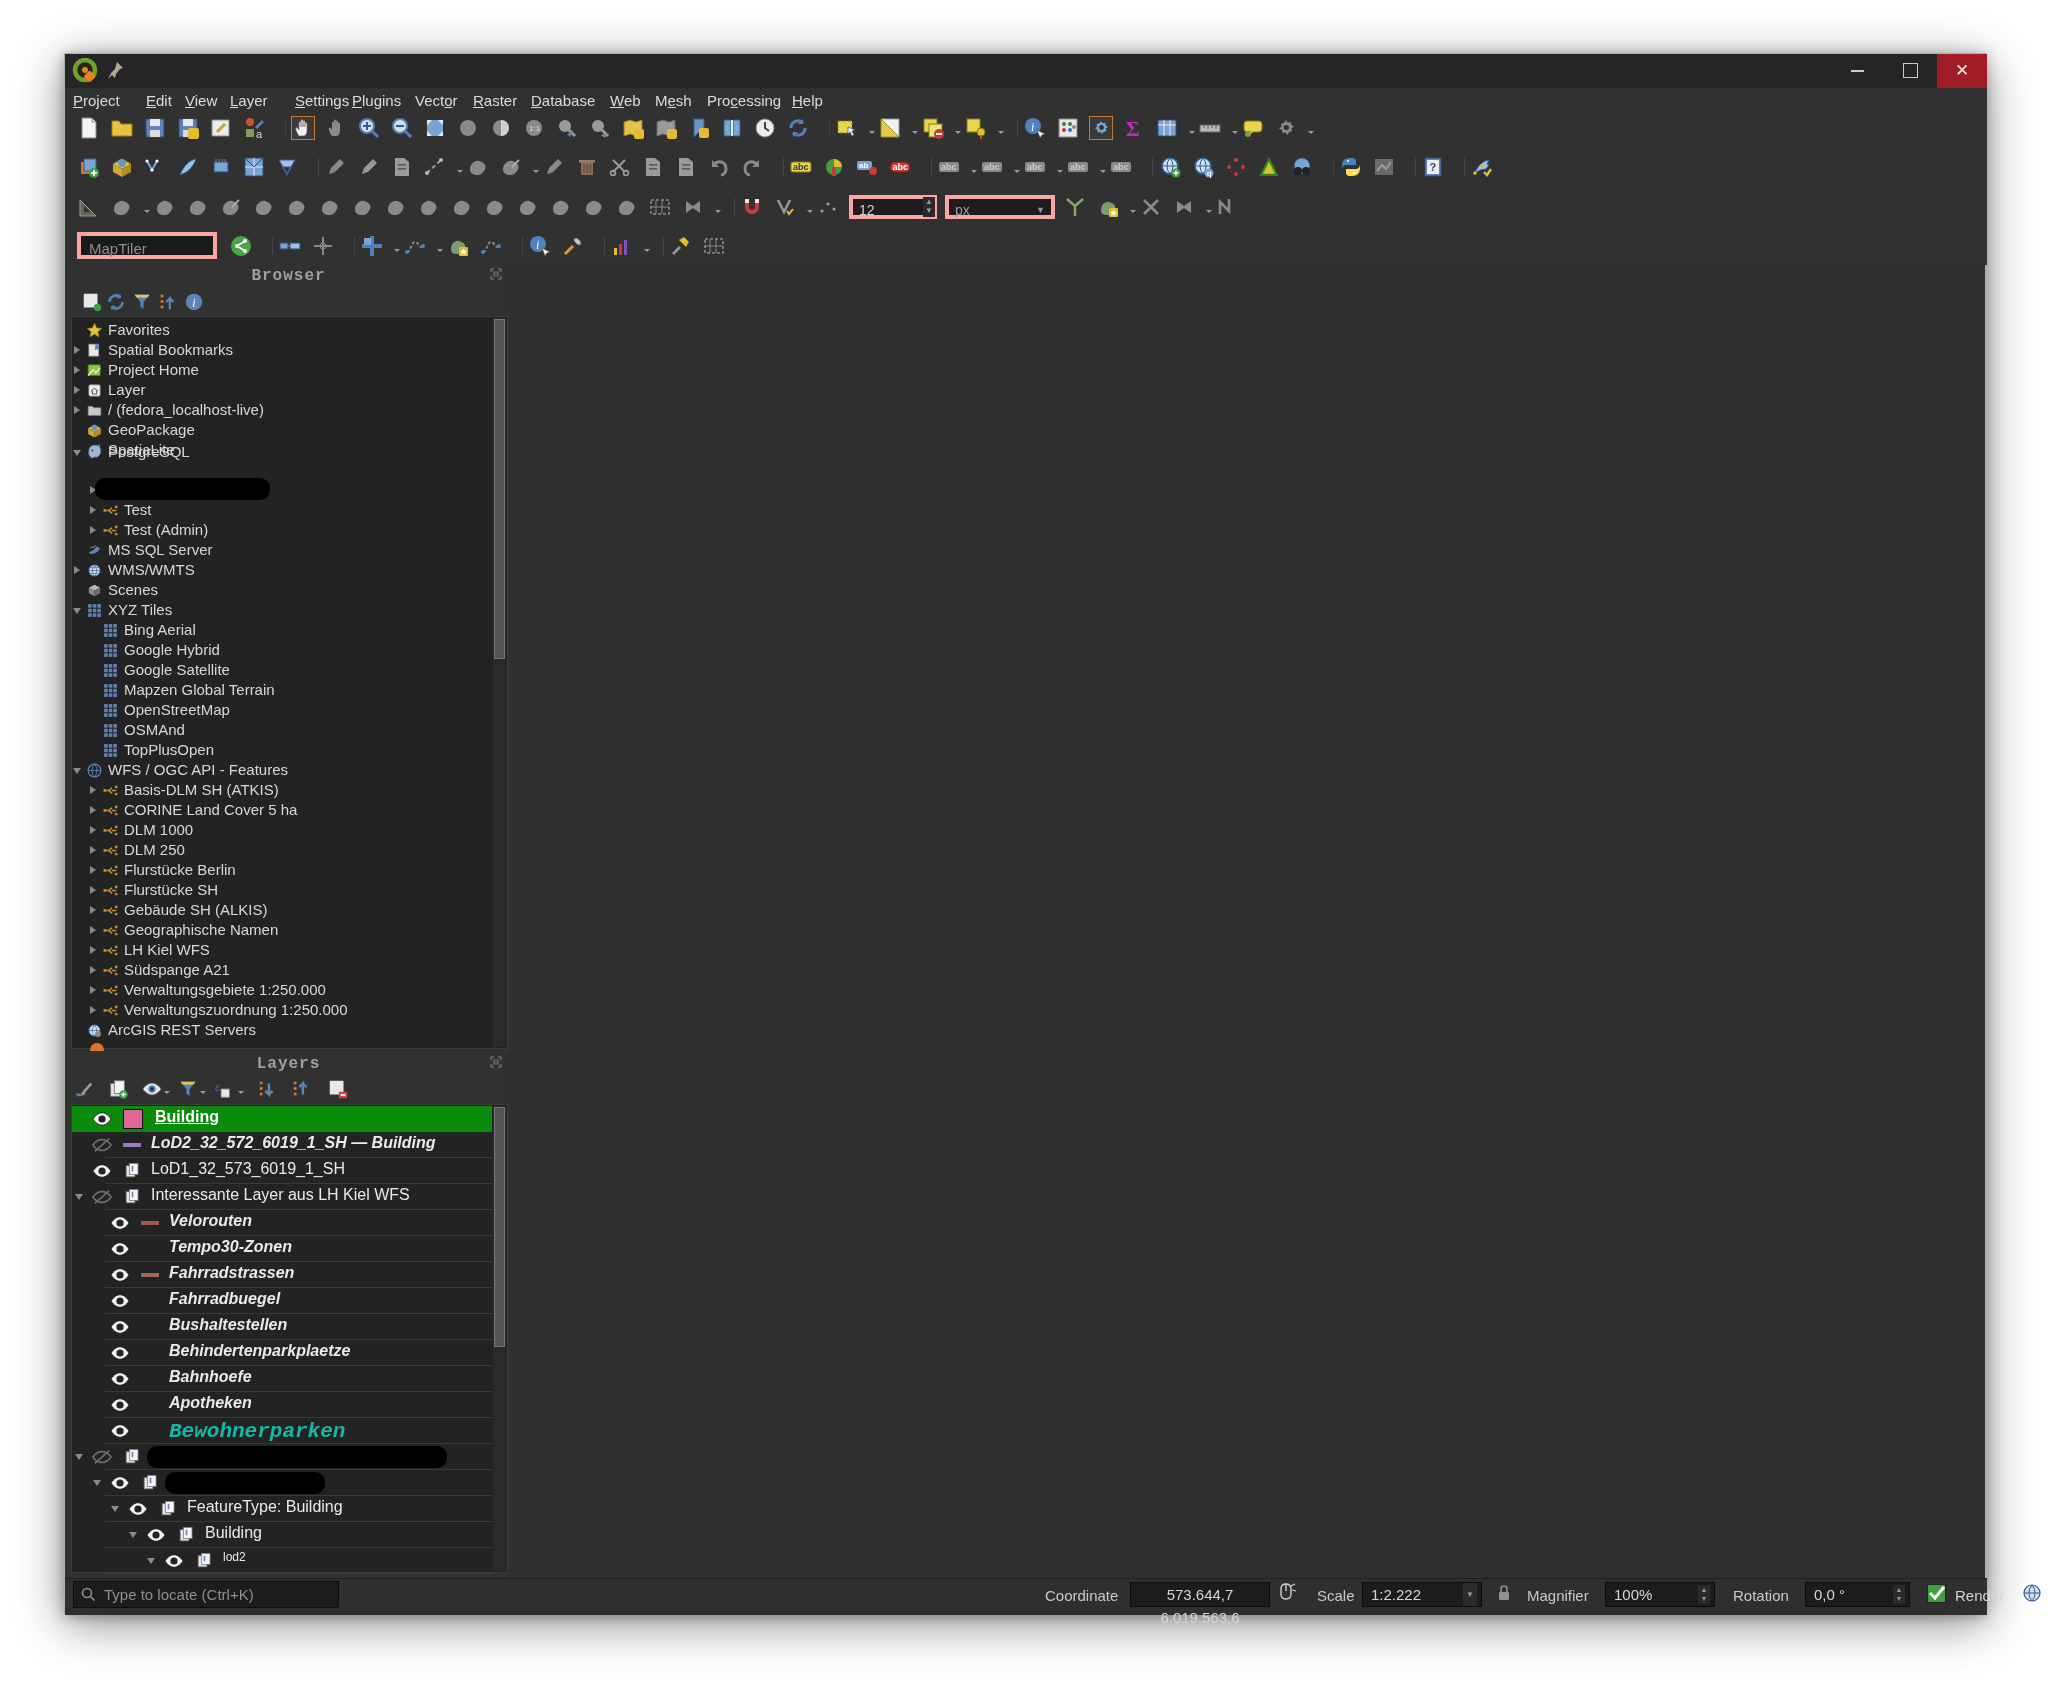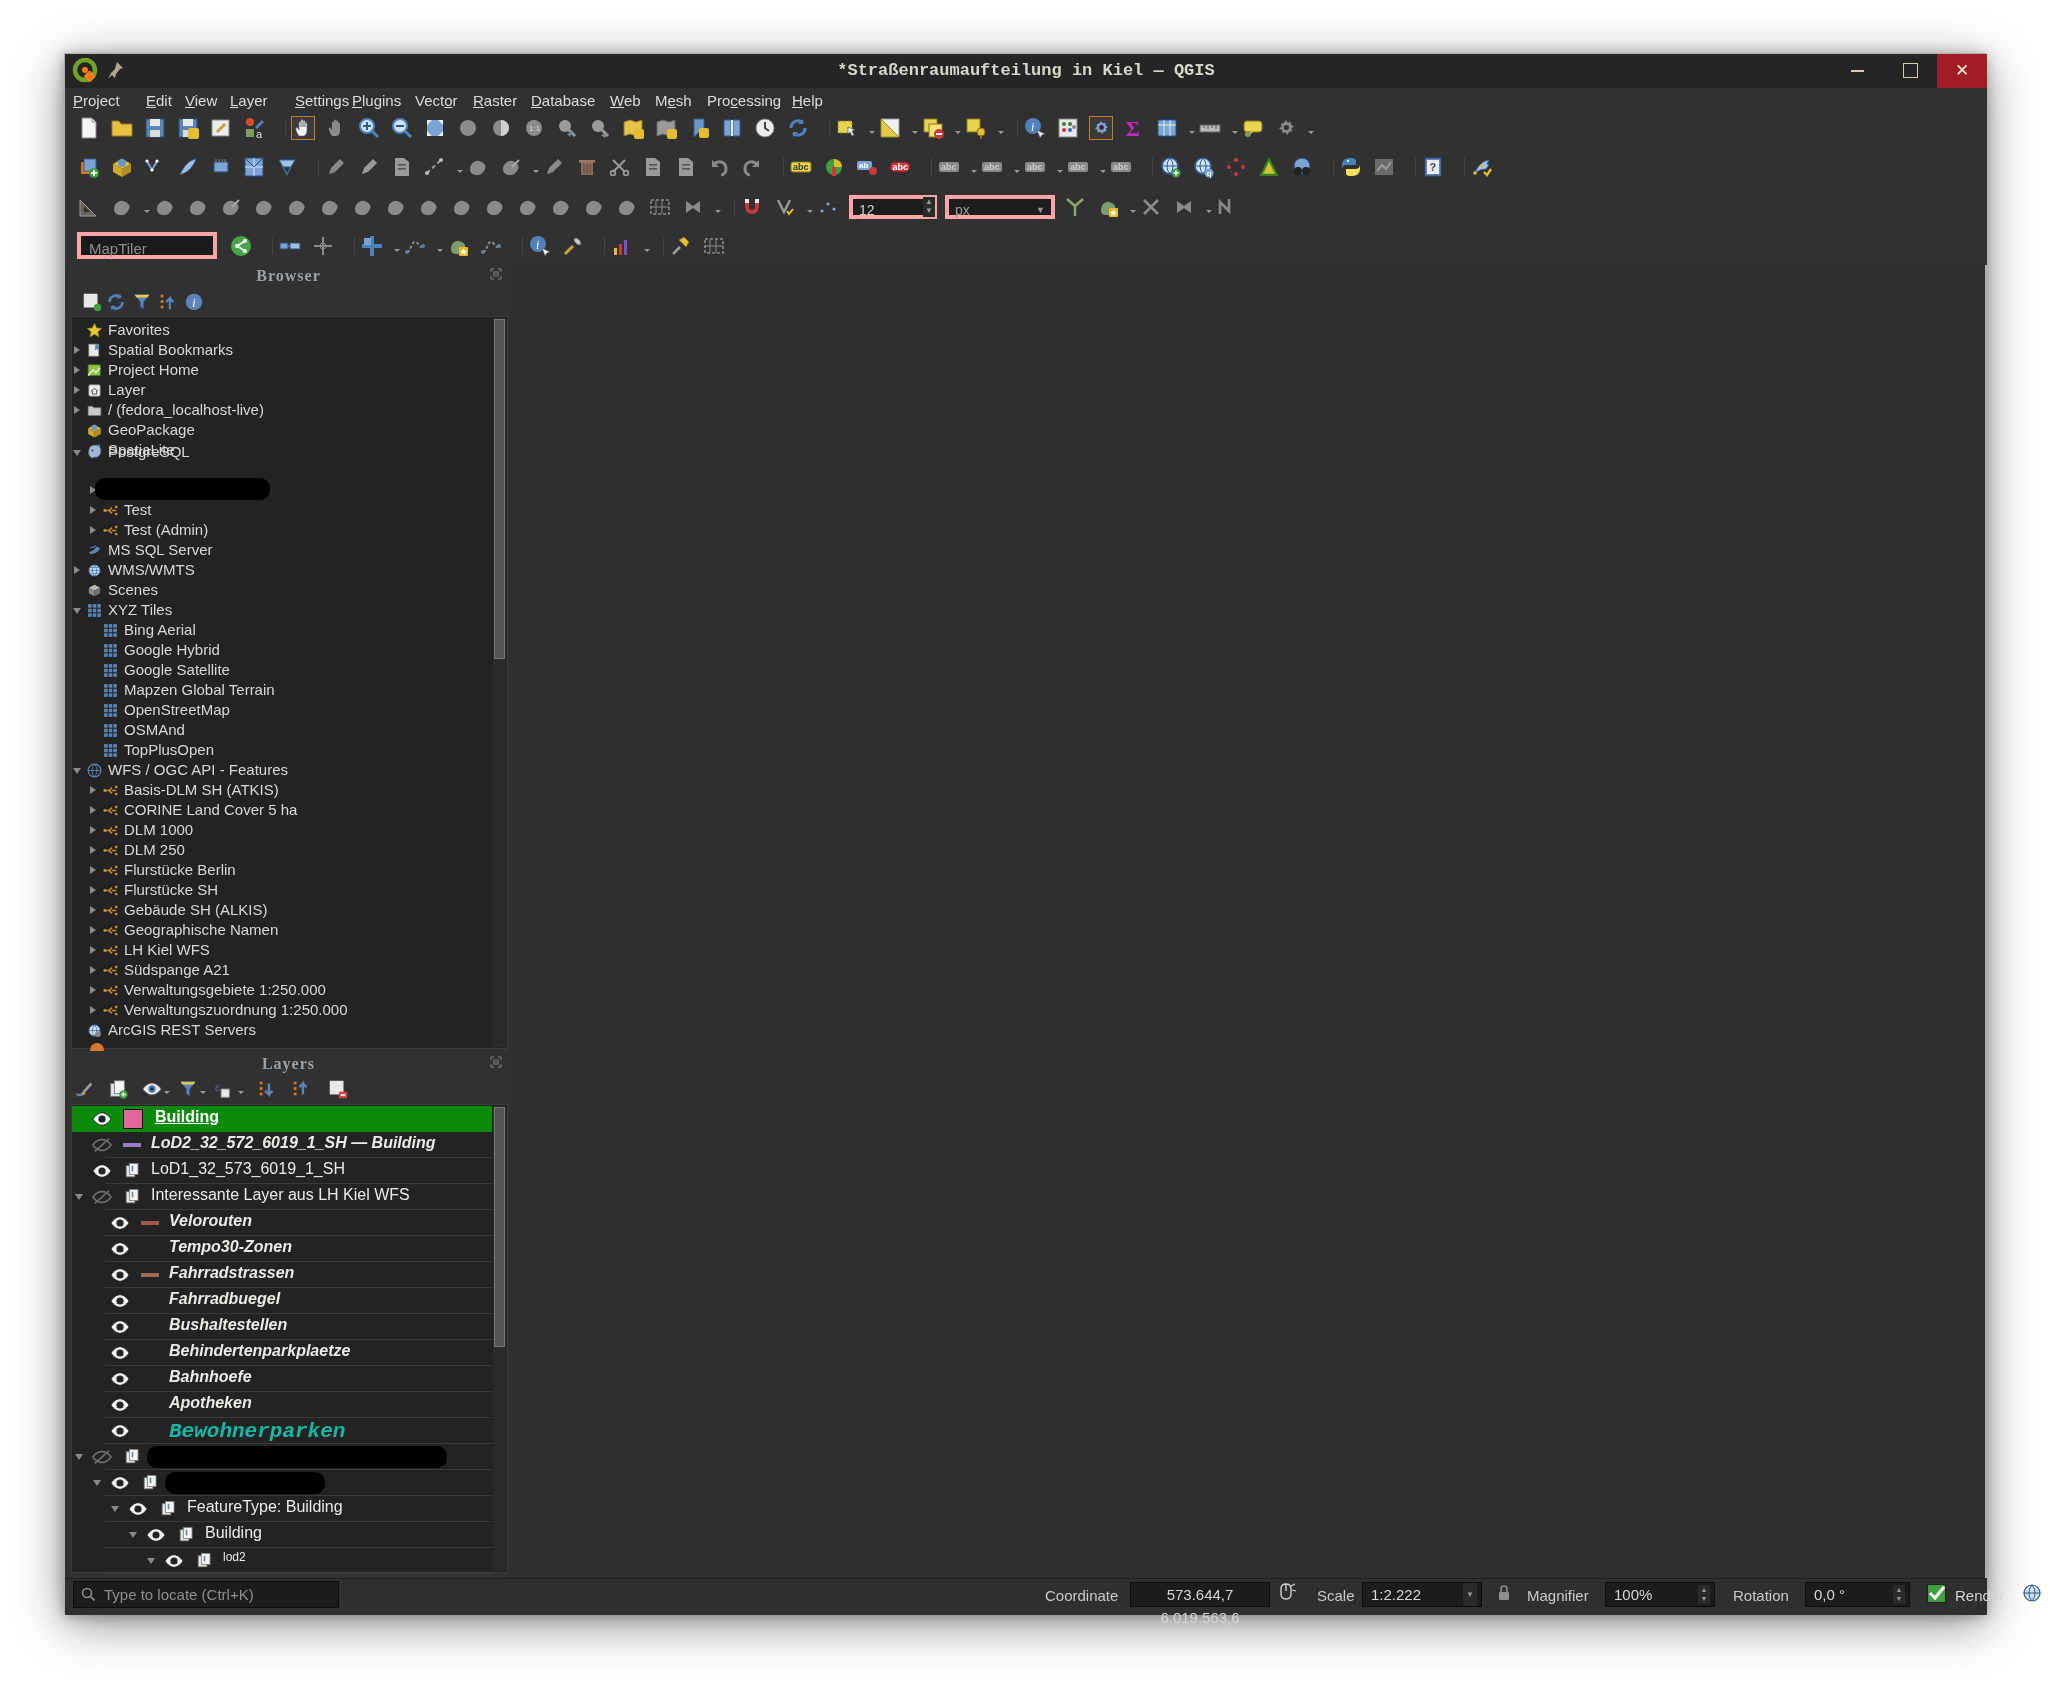--- a/index.html
+++ b/index.html
@@ -8,32 +8,31 @@
 .titlebar{left:0;top:0;width:1922px;height:34px;background:#252525;}
 .title-text{left:0;top:0;width:1922px;height:34px;line-height:34px;text-align:center;
  font-family:"Liberation Mono",monospace;font-weight:bold;font-size:17px;color:#d6d6cb;letter-spacing:0px;}
 .closebtn{left:1872px;top:0;width:50px;height:34px;background:#a11c26;color:#efe5da;text-align:center;line-height:34px;font-size:17px;}
 .maxbtn{left:1838px;top:9px;width:15px;height:15px;border:1px solid #d6ccb2;}
 .minbtn{left:1786px;top:16px;width:13px;height:2px;background:#d6ccb2;}
 .menubar{left:0;top:34px;width:1922px;height:26px;background:#313131;}
 .menuitem{position:absolute;top:0;height:26px;line-height:26px;color:#dcdcdc;font-size:15px;}
 .toolzone{left:0;top:60px;width:1922px;height:151px;background:#313131;}
 .dock{background:#313131;}
-.dock-title{text-align:center;font-family:Liberation Serif, serif;font-weight:bold;font-size:16px;color:#9aa2a9;letter-spacing:1px;}
+.dock-title{text-align:center;font-family:Liberation Mono, monospace;font-weight:bold;font-size:16px;color:#9aa2a9;letter-spacing:1px;}
 .tree{background:#232323;border:1px solid #3c3c3c;}
 .trow{position:absolute;left:0;height:20px;line-height:20px;color:#d8d8d8;font-size:15px;white-space:nowrap;}
 .sbox{background:#1d1d1d;border:4px solid #fca5a5;color:#9a9a9a;}
 .statusbar{left:0;top:1524px;width:1922px;height:37px;background:#2f2f2f;border-top:1px solid #1f1f1f;}
 .stext{position:absolute;color:#c9c9c9;font-size:15px;}
 .sinput{position:absolute;background:#1c1c1c;border:1px solid #0d0d0d;color:#d6d6d6;font-size:15px;}
 .redact{position:absolute;background:#000;border-radius:10px;}
 </style></head><body>
 <div class="win">
     <div class="abs titlebar"></div>
-    <div class="abs title-text">*Straßenraumaufteilung in Kiel — QGIS</div>
     <div class="abs closebtn">✕</div>
     <div class="abs maxbtn"></div>
     <div class="abs minbtn"></div>
     <svg class="abs" style="left:7px;top:4px" width="26" height="26" viewBox="0 0 26 26">
       <circle cx="13" cy="12" r="10" fill="none" stroke="#71a32a" stroke-width="4.5"></circle>
       <rect x="14" y="13" width="9" height="9" rx="2" fill="#f0801a" transform="rotate(45 17 17)"></rect>
       <circle cx="13" cy="12" r="3" fill="#f0801a"></circle>
     </svg>
     <svg class="abs" style="left:42px;top:6px" width="18" height="20" viewBox="0 0 18 20">
       <path d="M10 2l6 6-3 1-4 5-1 4-3-3-4 4 3-6 4-4 1-4z" fill="#b0a894"></path>

